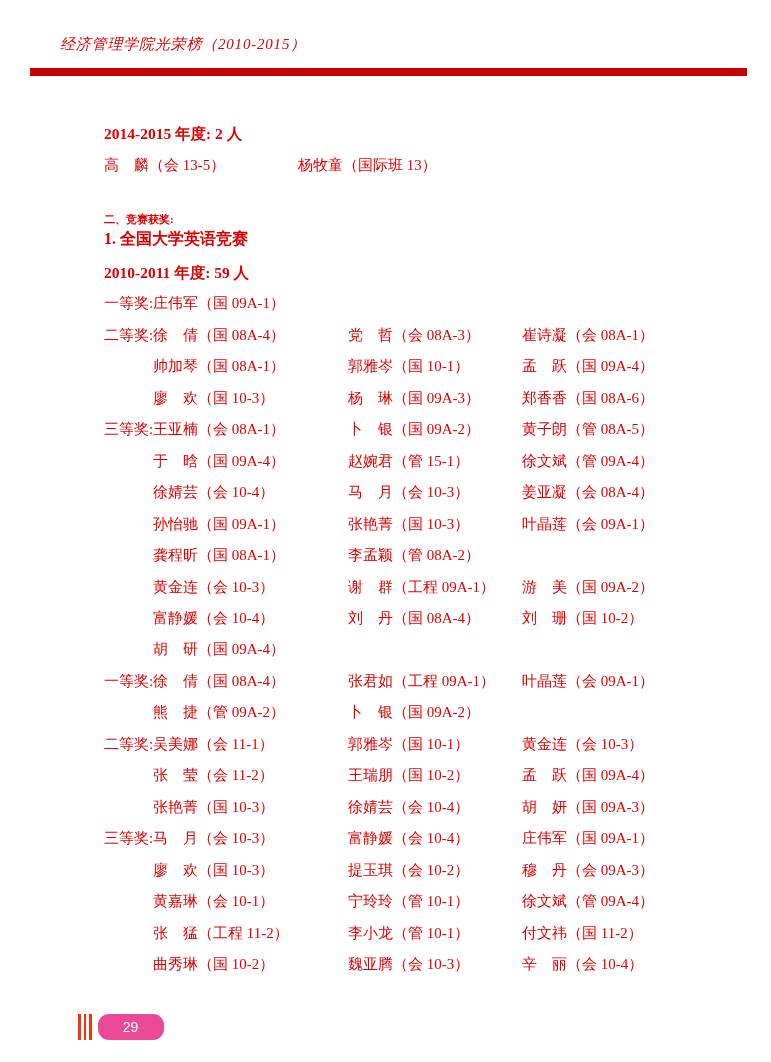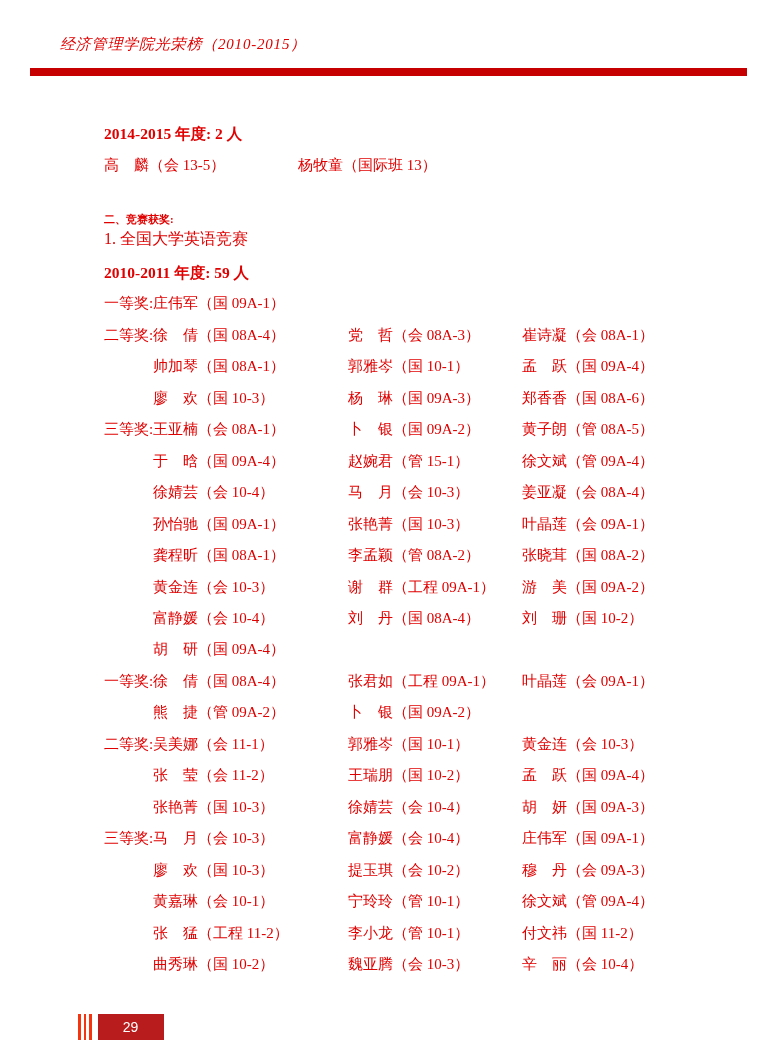--- a/index.html
+++ b/index.html
@@ -29,44 +29,45 @@
   .intro-row {
     display: grid; grid-template-columns: 194px 1fr;
     line-height: 31.5px; white-space: nowrap;
   }
   .sec-head {
     position: absolute; top: 185px; left: 104px;
     font-size: 11px; font-weight: bold; line-height: 20px; margin-top: 24px;
   }
   .sub-head {
     position: absolute; top: 229px; left: 104px;
-    font-size: 16px; font-weight: normal; line-height: 20px;
+    font-size: 16px; font-weight: bold; line-height: 20px;
   }
   .main {
     position: absolute; top: 257px; left: 104px; right: 20px;
     font-size: 15px;
   }
   .row {
     display: grid; grid-template-columns: 49px 195px 174px 1fr;
     line-height: 31.45px; white-space: nowrap;
   }
   .row.year {
     display: block; font-weight: bold; font-size: 15.5px;
   }
   .cell { overflow: visible; }
   .footer {
     position: absolute; top: 1014px; left: 78px; height: 26px;
     display: flex; align-items: stretch;
   }
   .stripe { width: 2.5px; background: #f5340f; margin-right: 3px; }
   .page-box {
-    width: 66px; margin-left: 3px; background: #b91c1c;
+    width: 66px; margin-left: 3px; background: #ec4899;
     color: #ffffff; display: flex; align-items: center; justify-content: center;
     font-family: "Liberation Sans", "DejaVu Sans", sans-serif;
     font-size: 14px;
+    border-radius: 11px;
   }
 </style>
 </head>
 <body>
 
 <div class="doc-title">经济管理学院光荣榜（2010-2015）</div>
 <div class="top-rule"></div>
 
 <div class="intro">
   <div class="year">2014-2015 年度: 2 人</div>
@@ -128,21 +129,20 @@
   <div class="row">
     <span class="cell lbl"></span>
     <span class="cell">孙怡驰（国 09A-1）</span>
     <span class="cell">张艳菁（国 10-3）</span>
     <span class="cell">叶晶莲（会 09A-1）</span>
   </div>
   <div class="row">
     <span class="cell lbl"></span>
     <span class="cell">龚程昕（国 08A-1）</span>
     <span class="cell">李孟颖（管 08A-2）</span>
-    <span class="cell">张晓茸（国 08A-2）</span>
   </div>
   <div class="row">
     <span class="cell lbl"></span>
     <span class="cell">黄金连（会 10-3）</span>
     <span class="cell">谢　群（工程 09A-1）</span>
     <span class="cell">游　美（国 09A-2）</span>
   </div>
   <div class="row">
     <span class="cell lbl"></span>
     <span class="cell">富静媛（会 10-4）</span>

